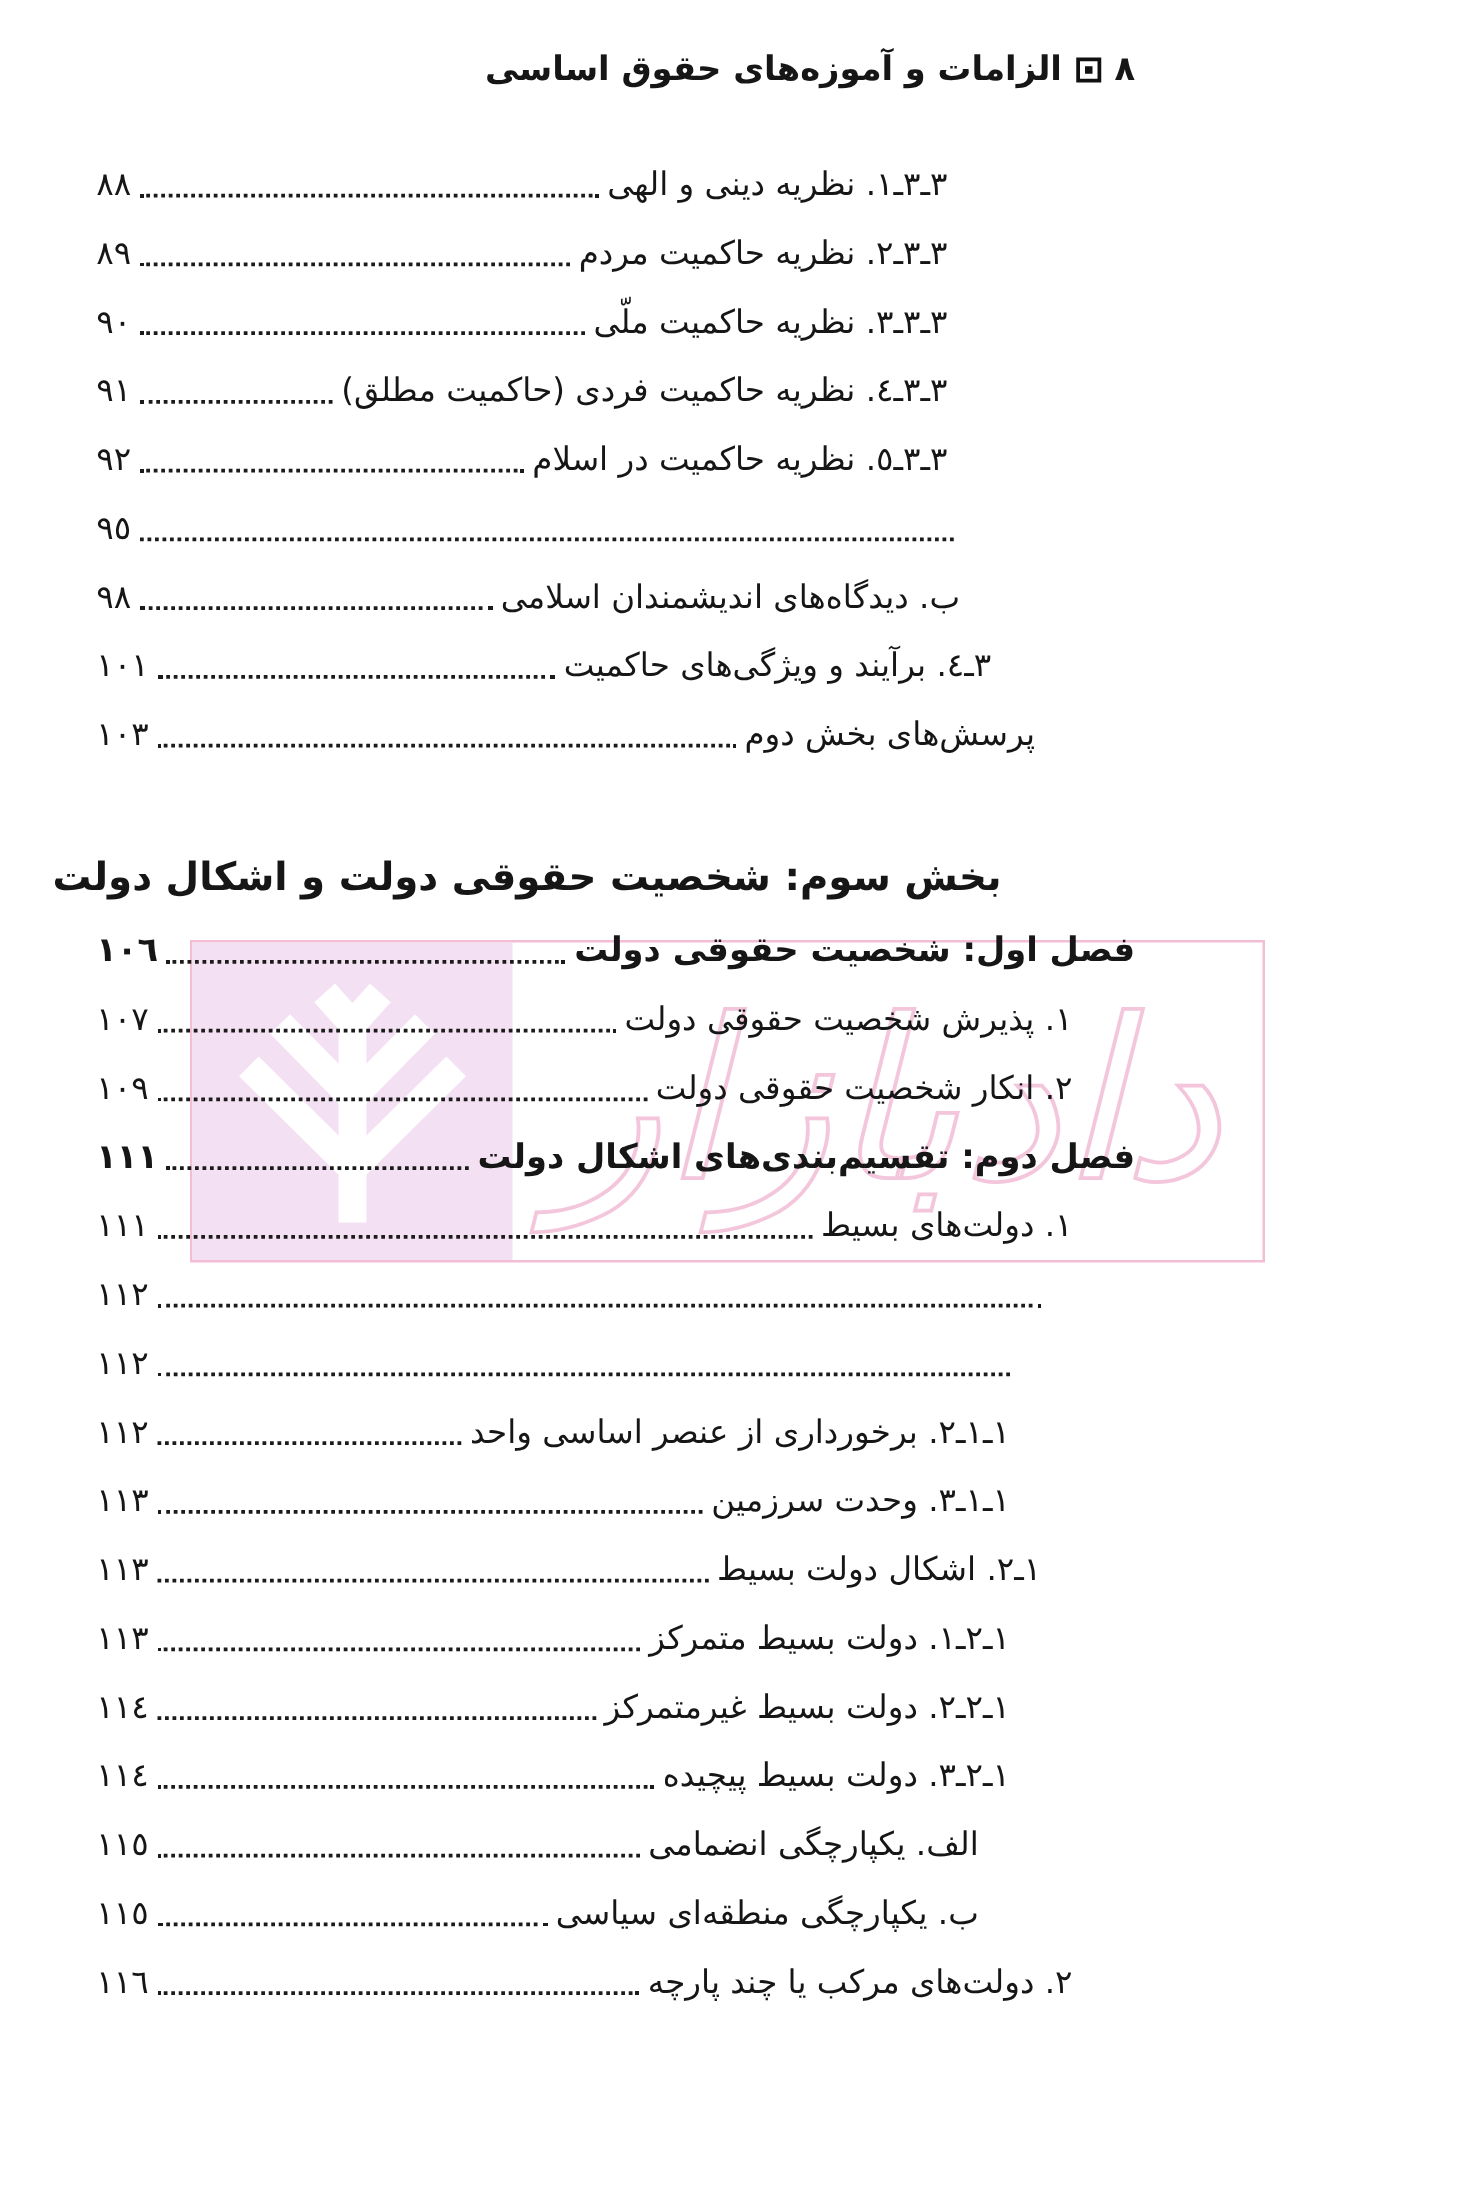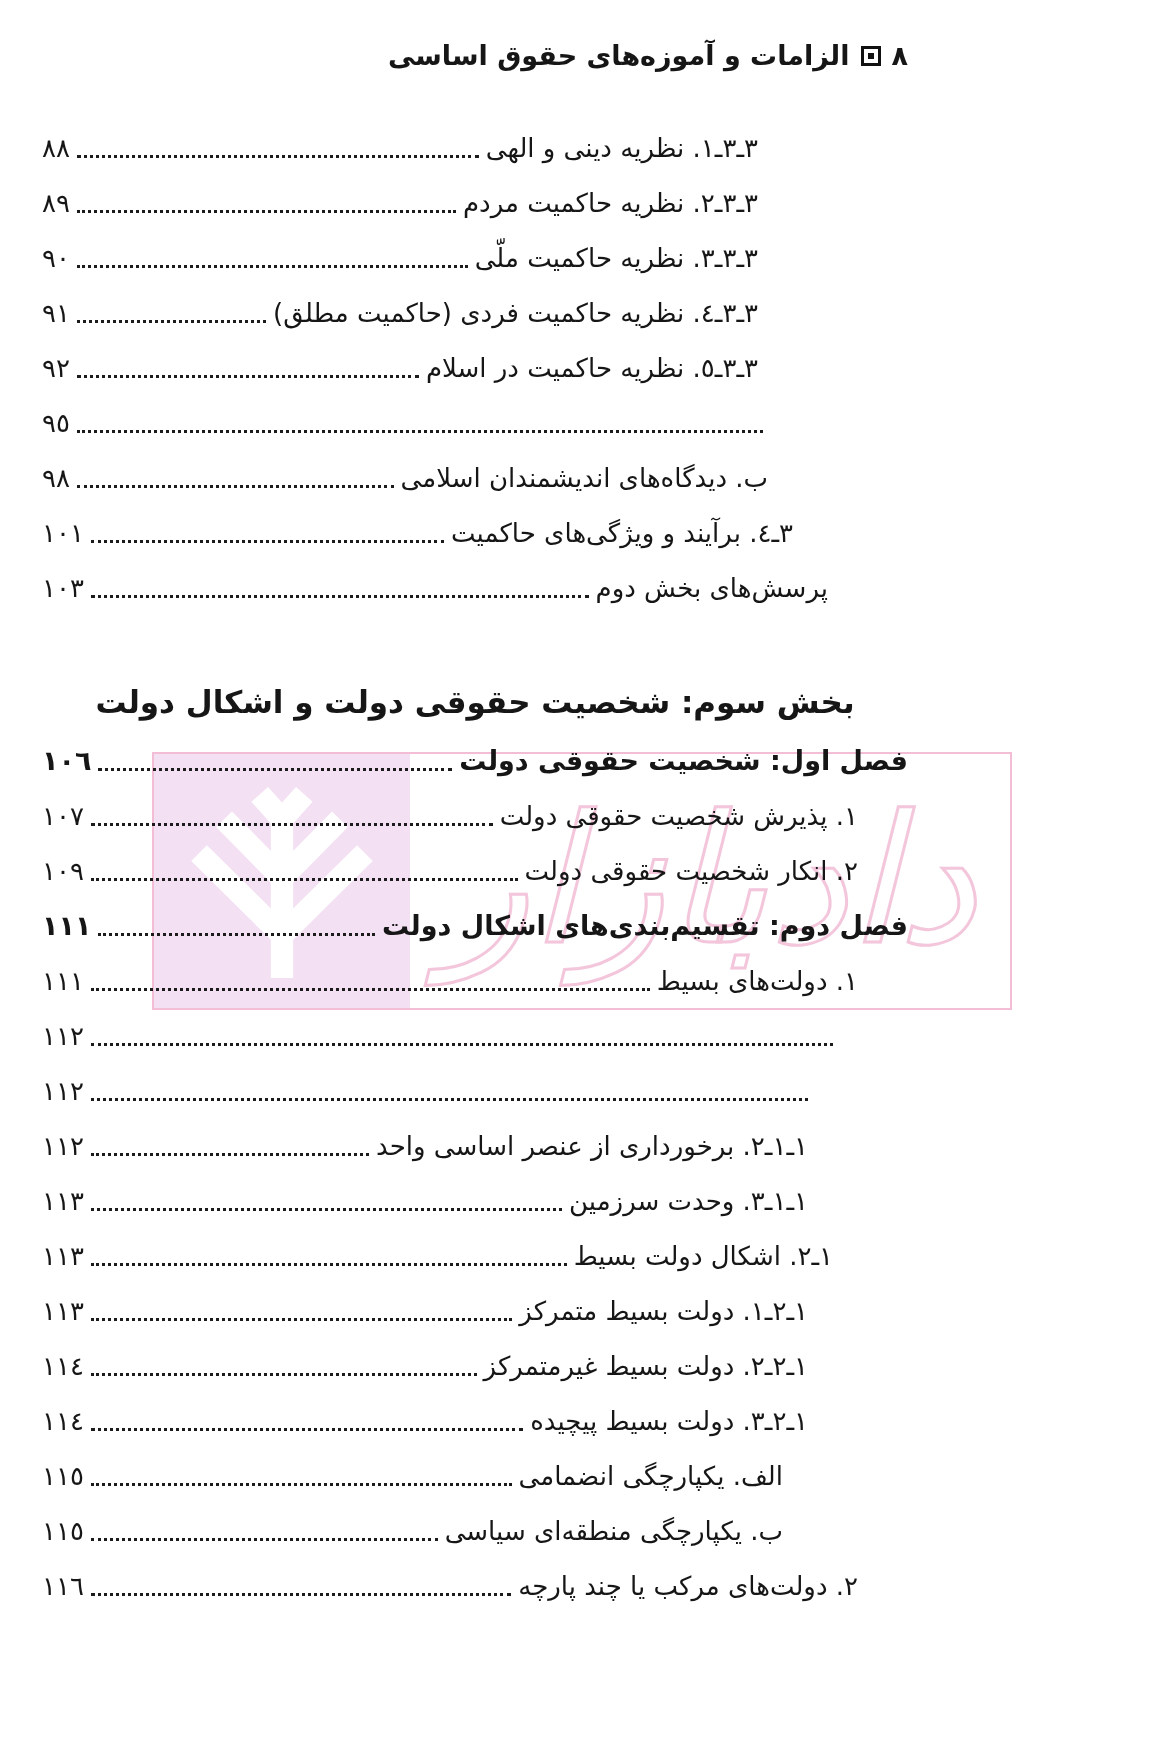--- a/index.html
+++ b/index.html
@@ -42,32 +42,32 @@
     font-weight:bold;font-size:27px;white-space:nowrap;
   }
   .sq-outer{
     width:14px;height:14px;border:3px solid #111;
     display:inline-flex;align-items:center;justify-content:center;
     flex:0 0 auto;
   }
   .sq-inner{width:6px;height:6px;background:#111;}
   .section-heading{
     position:absolute;top:684px;left:0;width:100%;
-    direction:rtl;text-align:center;
+    direction:rtl;text-align:left;
     font-weight:bold;font-size:31px;white-space:nowrap;
   }
   .toc{position:absolute;left:0;width:100%;}
   #toc1{top:120px;}
   #toc2{top:733px;}
   .toc-row{
     display:flex;direction:rtl;align-items:center;
     height:55px;gap:7px;box-sizing:border-box;
   }
   .toc-title{white-space:nowrap;font-size:26px;}
-  .toc-page{white-space:nowrap;font-size:26px;}
+  .toc-page{white-space:nowrap;font-size:26px;margin-left:35px;}
   .toc-row.bold .toc-title,.toc-row.bold .toc-page{font-weight:bold;font-size:27px;}
   .leader{
     flex:1 1 auto;min-width:12px;height:0;
     border-bottom:3px dotted #1b1b1b;
     position:relative;top:9px;
   }
 </style>
 </head>
 <body>
 

